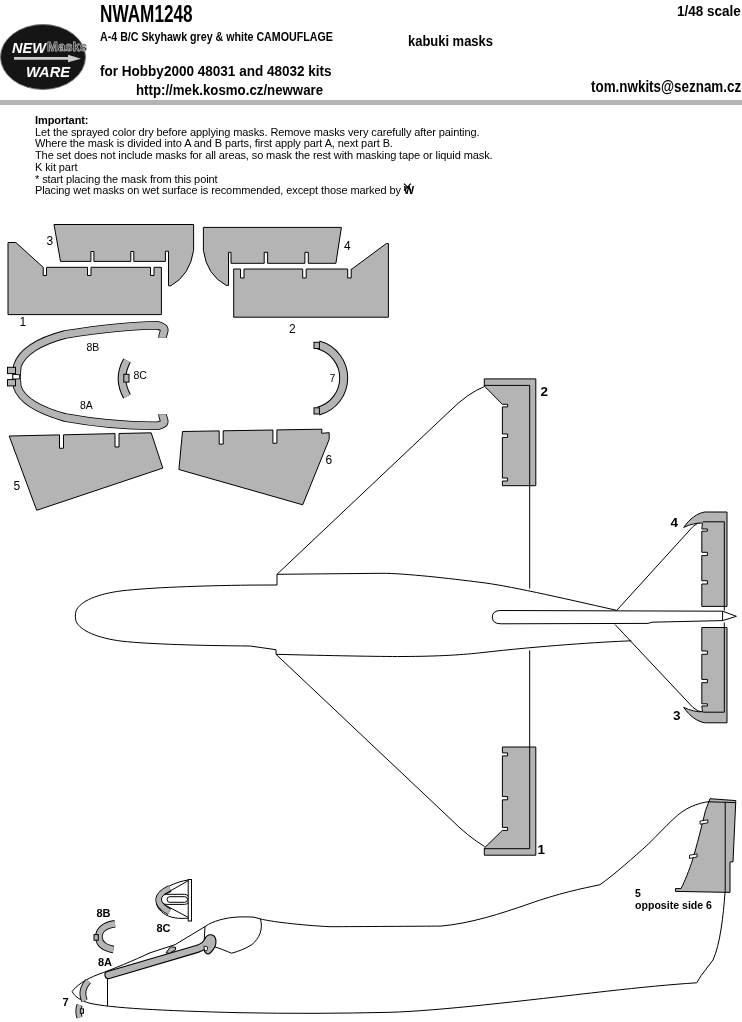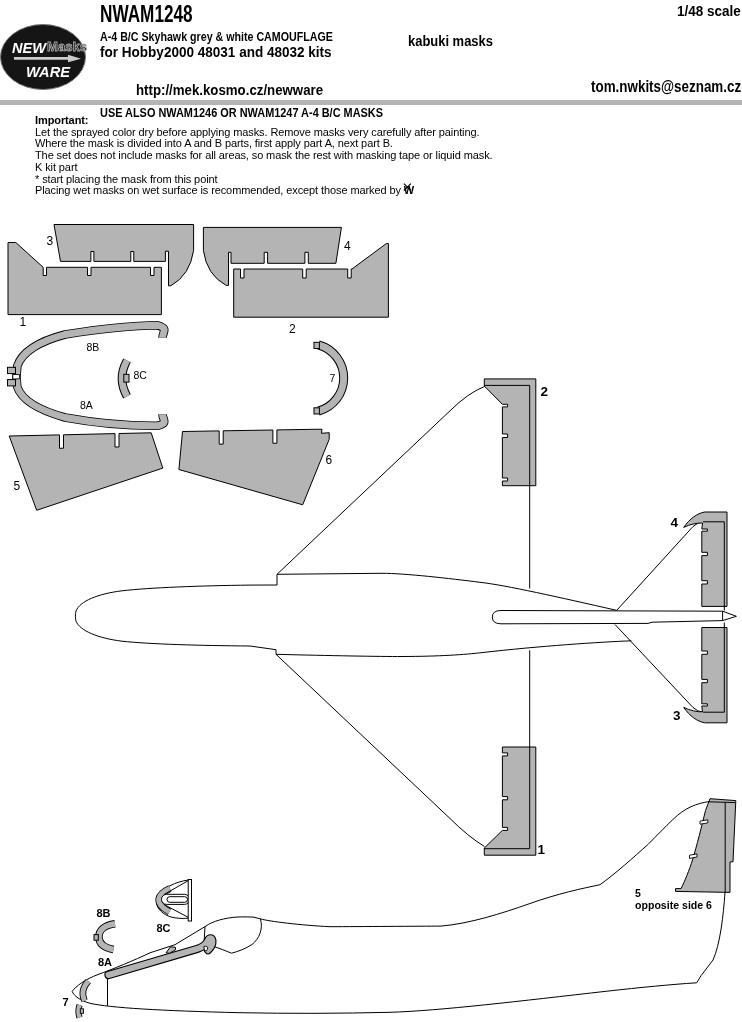--- a/index.html
+++ b/index.html
@@ -10,25 +10,24 @@
 svg{position:absolute;left:0;top:0;}
 </style>
 </head>
 <body>
 <div id="page">
 
 <div class="abs" id="t1" style="left:100px;top:1px;font-weight:bold;font-size:23px;"><span class="cn" style="transform:scaleX(0.747);">NWAM1248</span></div>
 <div class="abs" id="t2" style="left:677px;top:2px;font-weight:bold;font-size:15.5px;"><span class="cn" style="transform:scaleX(0.871);">1/48 scale</span></div>
 <div class="abs" id="t3" style="left:100px;top:29px;font-weight:bold;font-size:13px;"><span class="cn" style="transform:scaleX(0.820);">A-4 B/C Skyhawk grey &amp; white CAMOUFLAGE</span></div>
 <div class="abs" id="t4" style="left:408px;top:33px;font-weight:bold;font-size:14px;"><span class="cn" style="transform:scaleX(0.925);">kabuki masks</span></div>
-<div class="abs" id="t5" style="left:100px;top:43px;font-weight:bold;font-size:15px;"><span class="cn" style="transform:scaleX(0.902);">for Hobby2000 48031 and 48032 kits</span></div>
+<div class="abs" id="t5" style="left:100px;top:62px;font-weight:bold;font-size:15px;"><span class="cn" style="transform:scaleX(0.902);">for Hobby2000 48031 and 48032 kits</span></div>
 <div class="abs" id="t6" style="left:100px;top:81px;font-weight:bold;font-size:15.5px;padding-left:36px;"><span class="cn" style="transform:scaleX(0.855);">http://mek.kosmo.cz/newware</span></div>
 <div class="abs" id="t7" style="left:591px;top:78px;font-weight:bold;font-size:16px;"><span class="cn" style="transform:scaleX(0.838);">tom.nwkits@seznam.cz</span></div>
 <div class="abs" style="left:0;top:100px;width:742px;height:5px;background:#b4b4b4;"></div>
-<div class="abs" id="t8" style="left:100px;top:106px;font-weight:bold;font-size:12.5px;"><span class="cn" style="transform:scaleX(0.873);">USE ALSO NWAM1246 OR NWAM1247 A-4 B/C MASKS</span></div>
 <div class="abs" style="left:35px;top:115px;font-size:11px;line-height:11.7px;letter-spacing:-0.1px;">
 <b>Important:</b><br>
 Let the sprayed color dry before applying masks. Remove masks very carefully after painting.<br>
 Where the mask is divided into A and B parts, first apply part A, next part B.<br>
 The set does not include masks for all areas, so mask the rest with masking tape or liquid mask.<br>
 K kit part<br>
 * start placing the mask from this point<br>
 Placing wet masks on wet surface is recommended, except those marked by <b style="position:relative;">W<span style="position:absolute;left:-2px;top:-2.5px;font-weight:normal;font-size:13.5px;">✕</span></b>
 </div>
 

